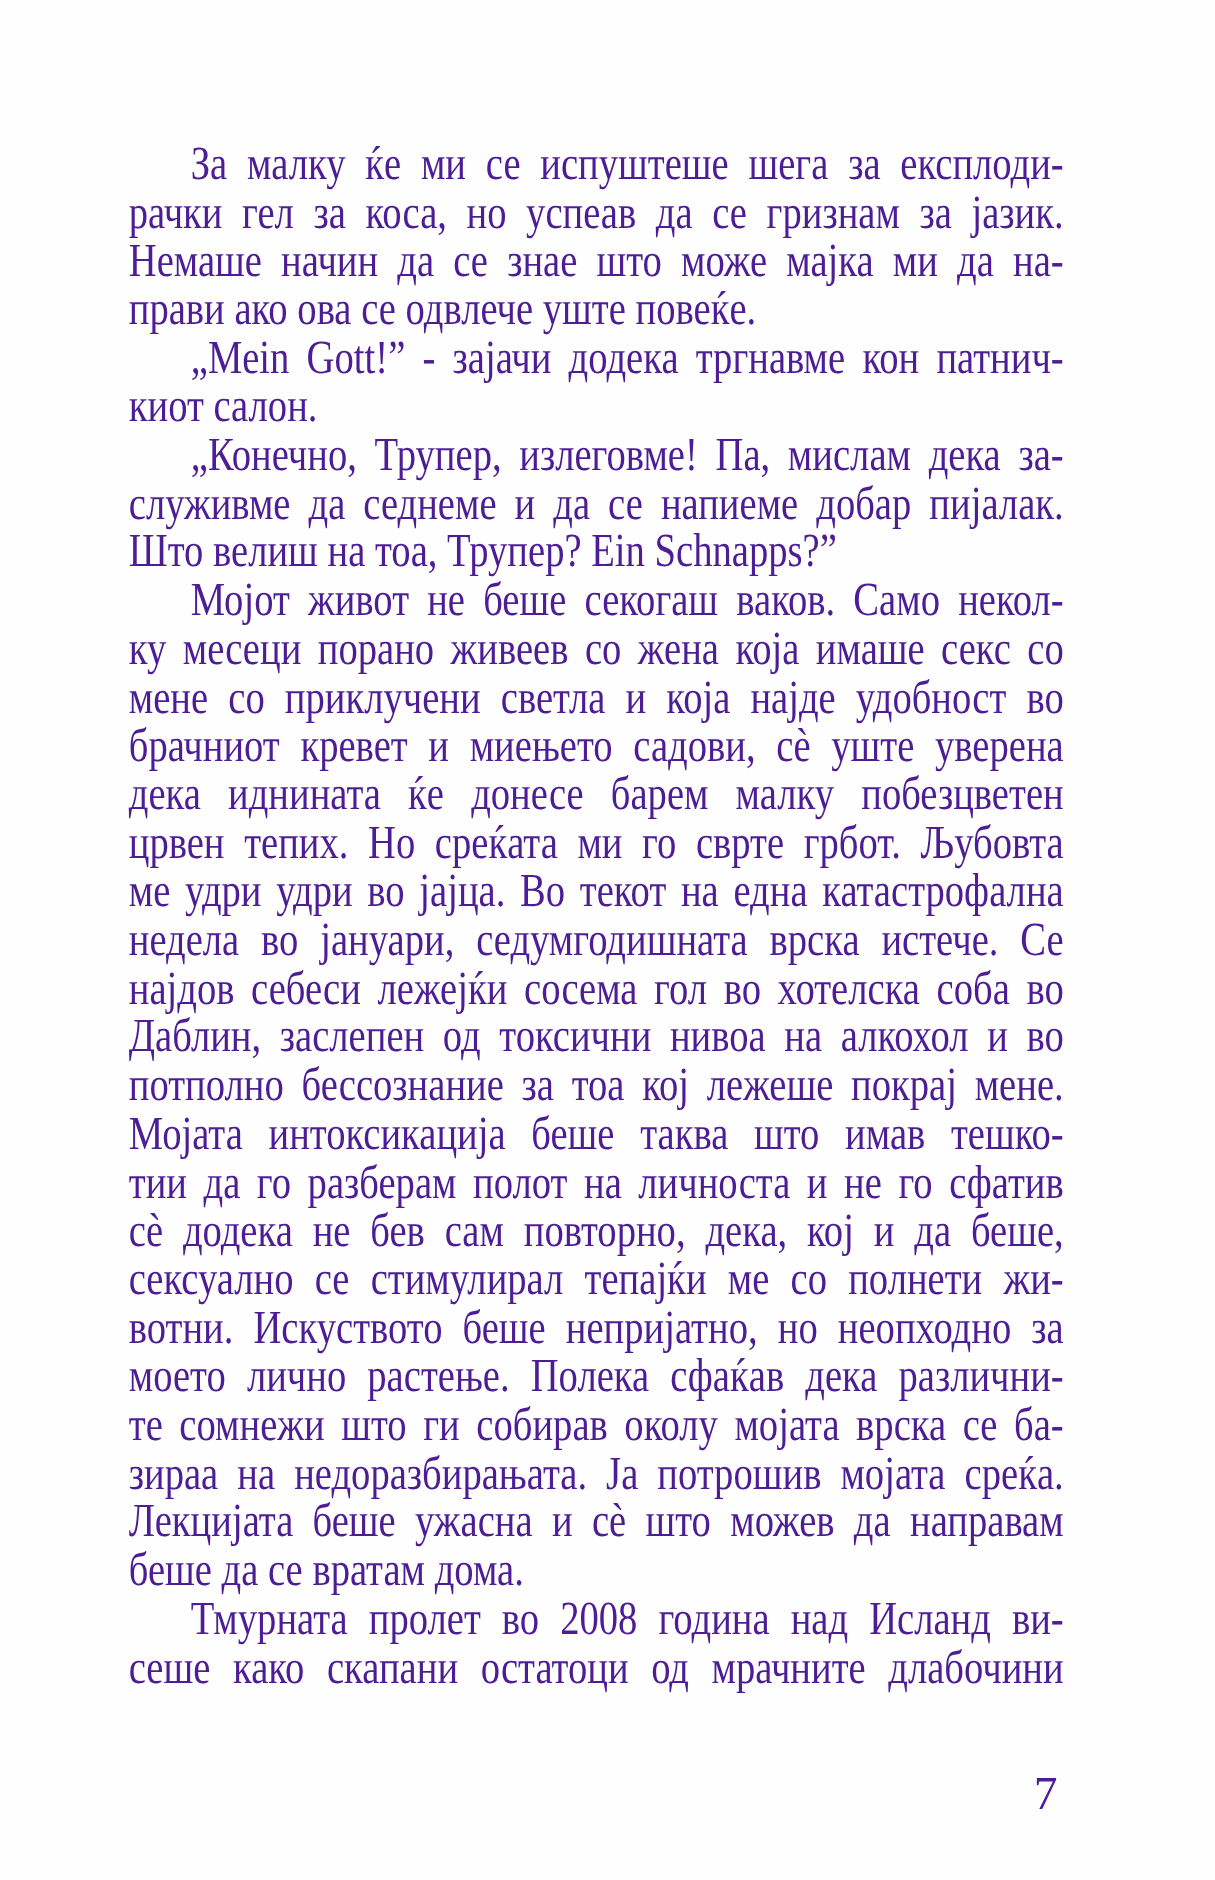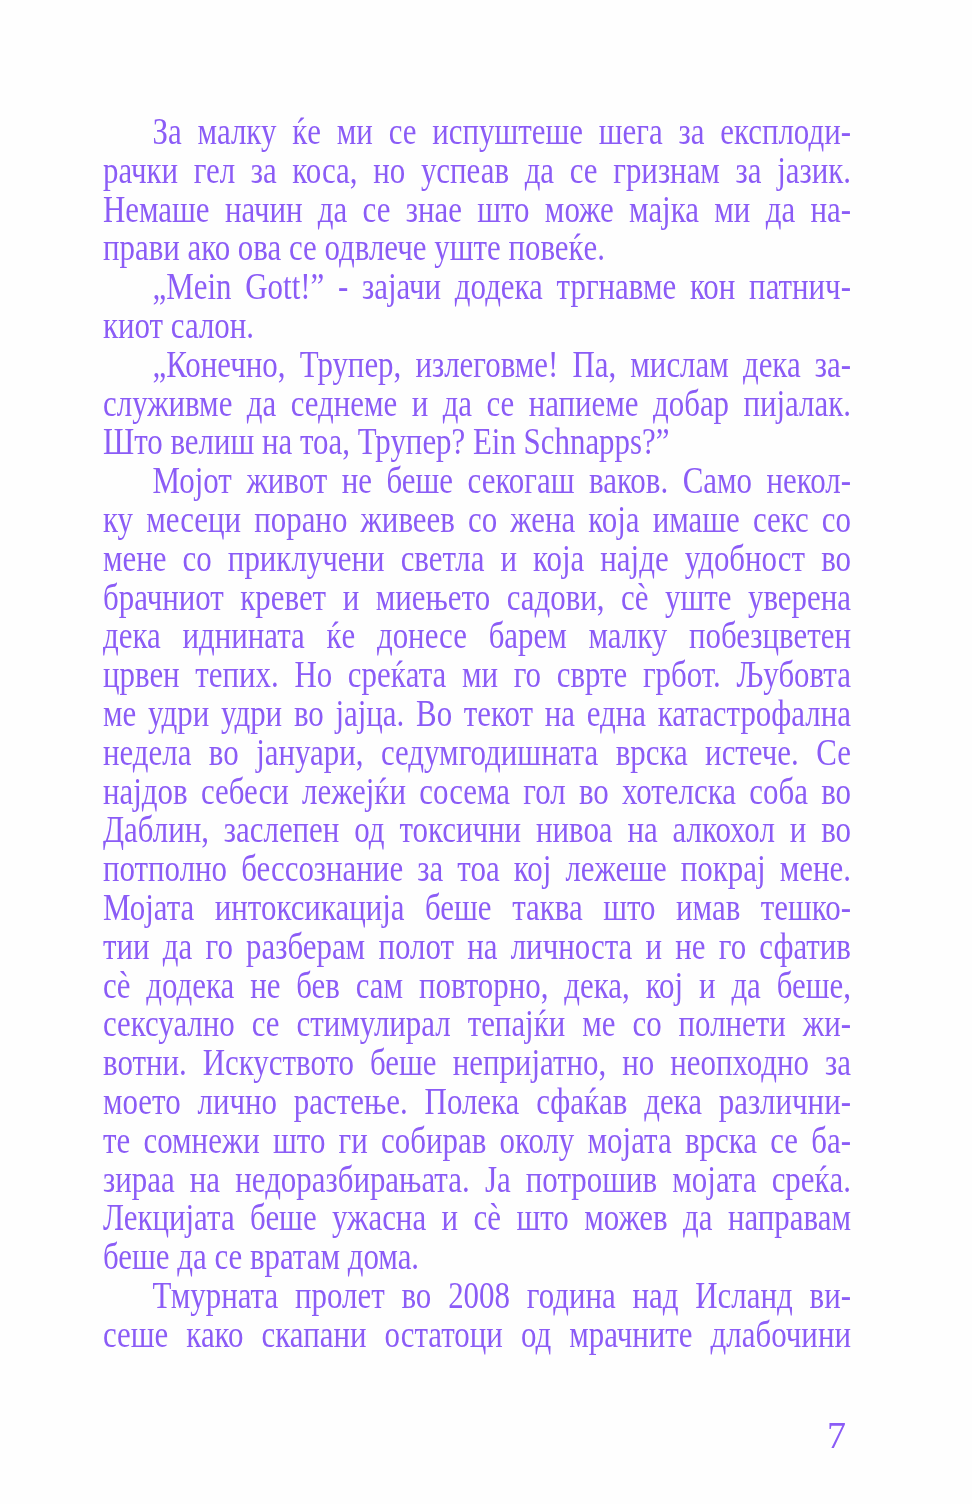--- a/index.html
+++ b/index.html
@@ -7,21 +7,21 @@
     padding: 0;
     background: #ffffff;
   }
   .page {
     position: relative;
     width: 972px;
     height: 1504px;
     background: #fefefe;
     overflow: hidden;
     font-family: "Liberation Serif", "DejaVu Serif", serif;
-    color: #8b5cf6;
+    color: #4c1d95;
   }
   .text-block {
     position: absolute;
     left: 103px;
     top: 112px;
     width: 748px;
   }
   
   .line {
     width: 920px;

